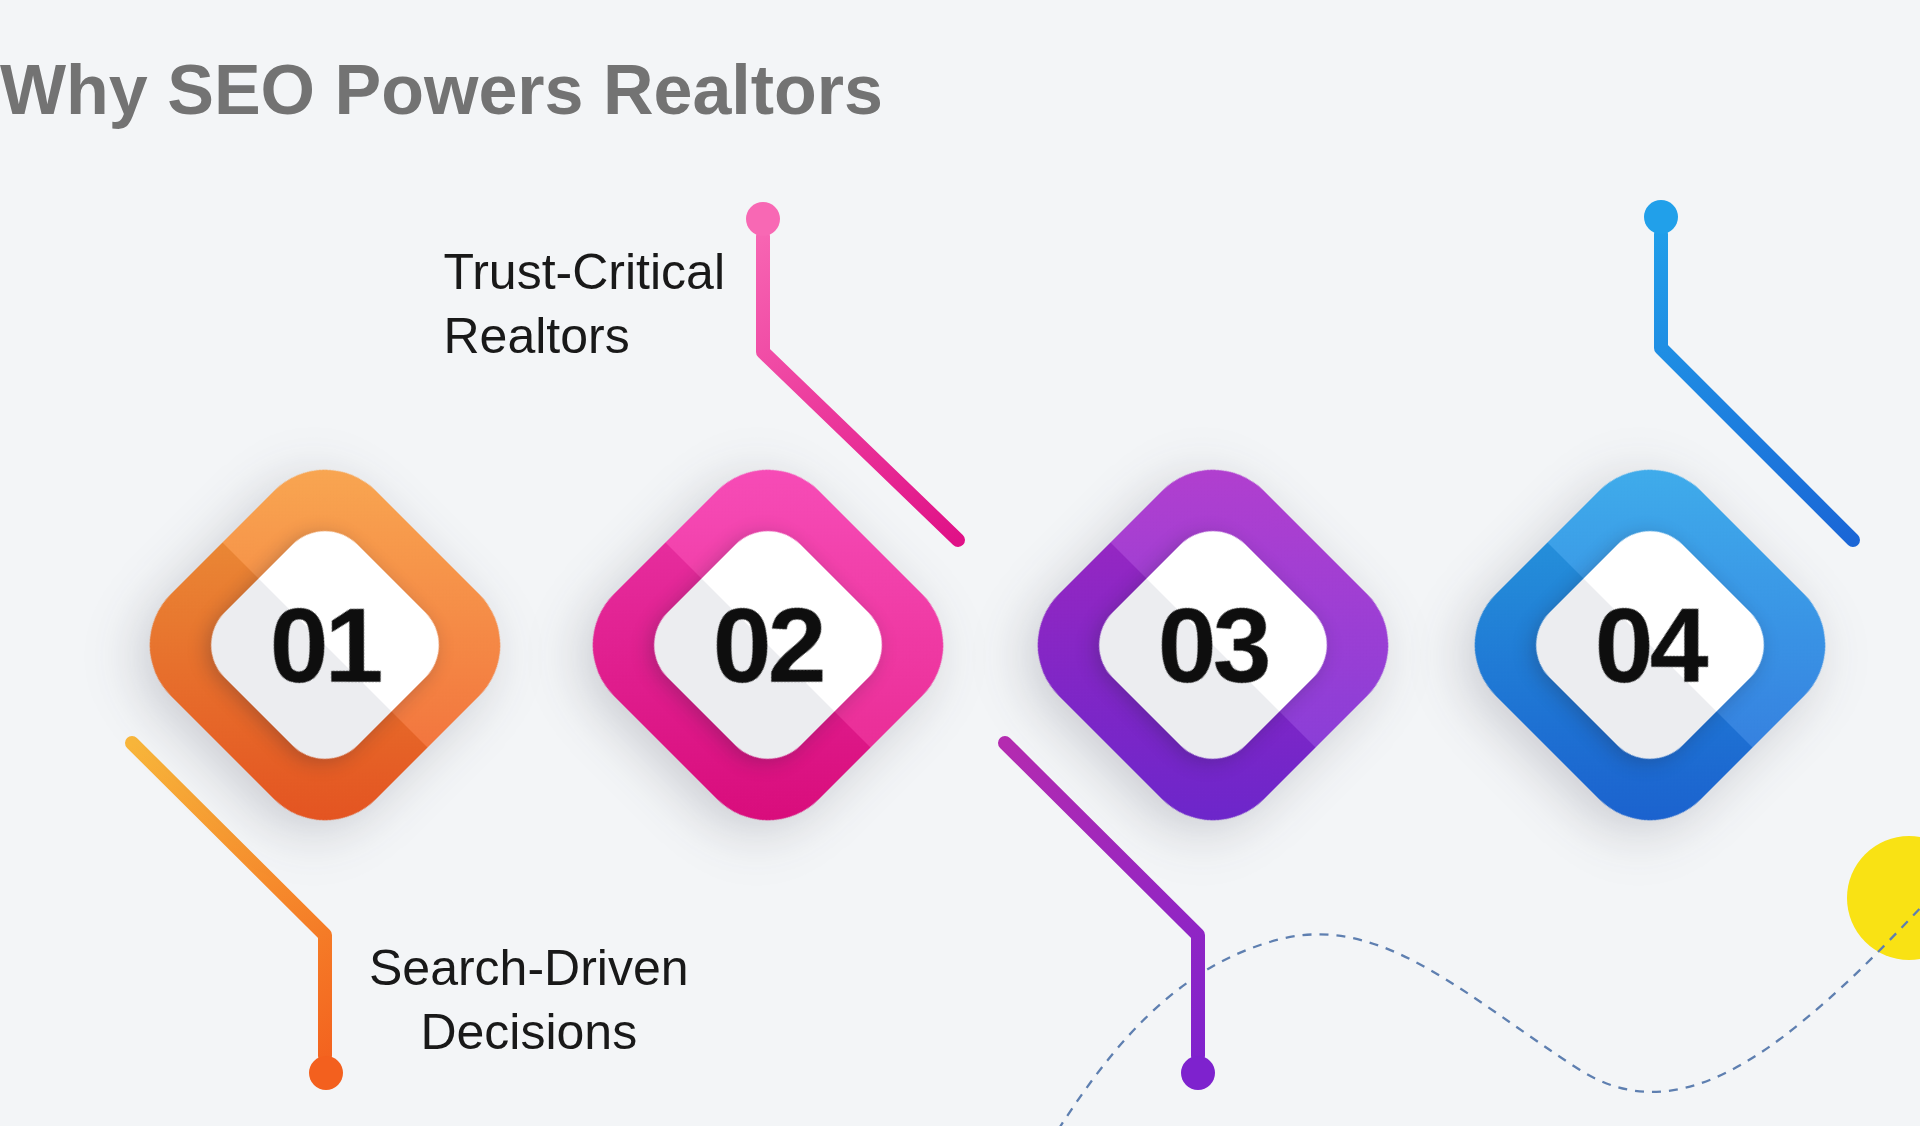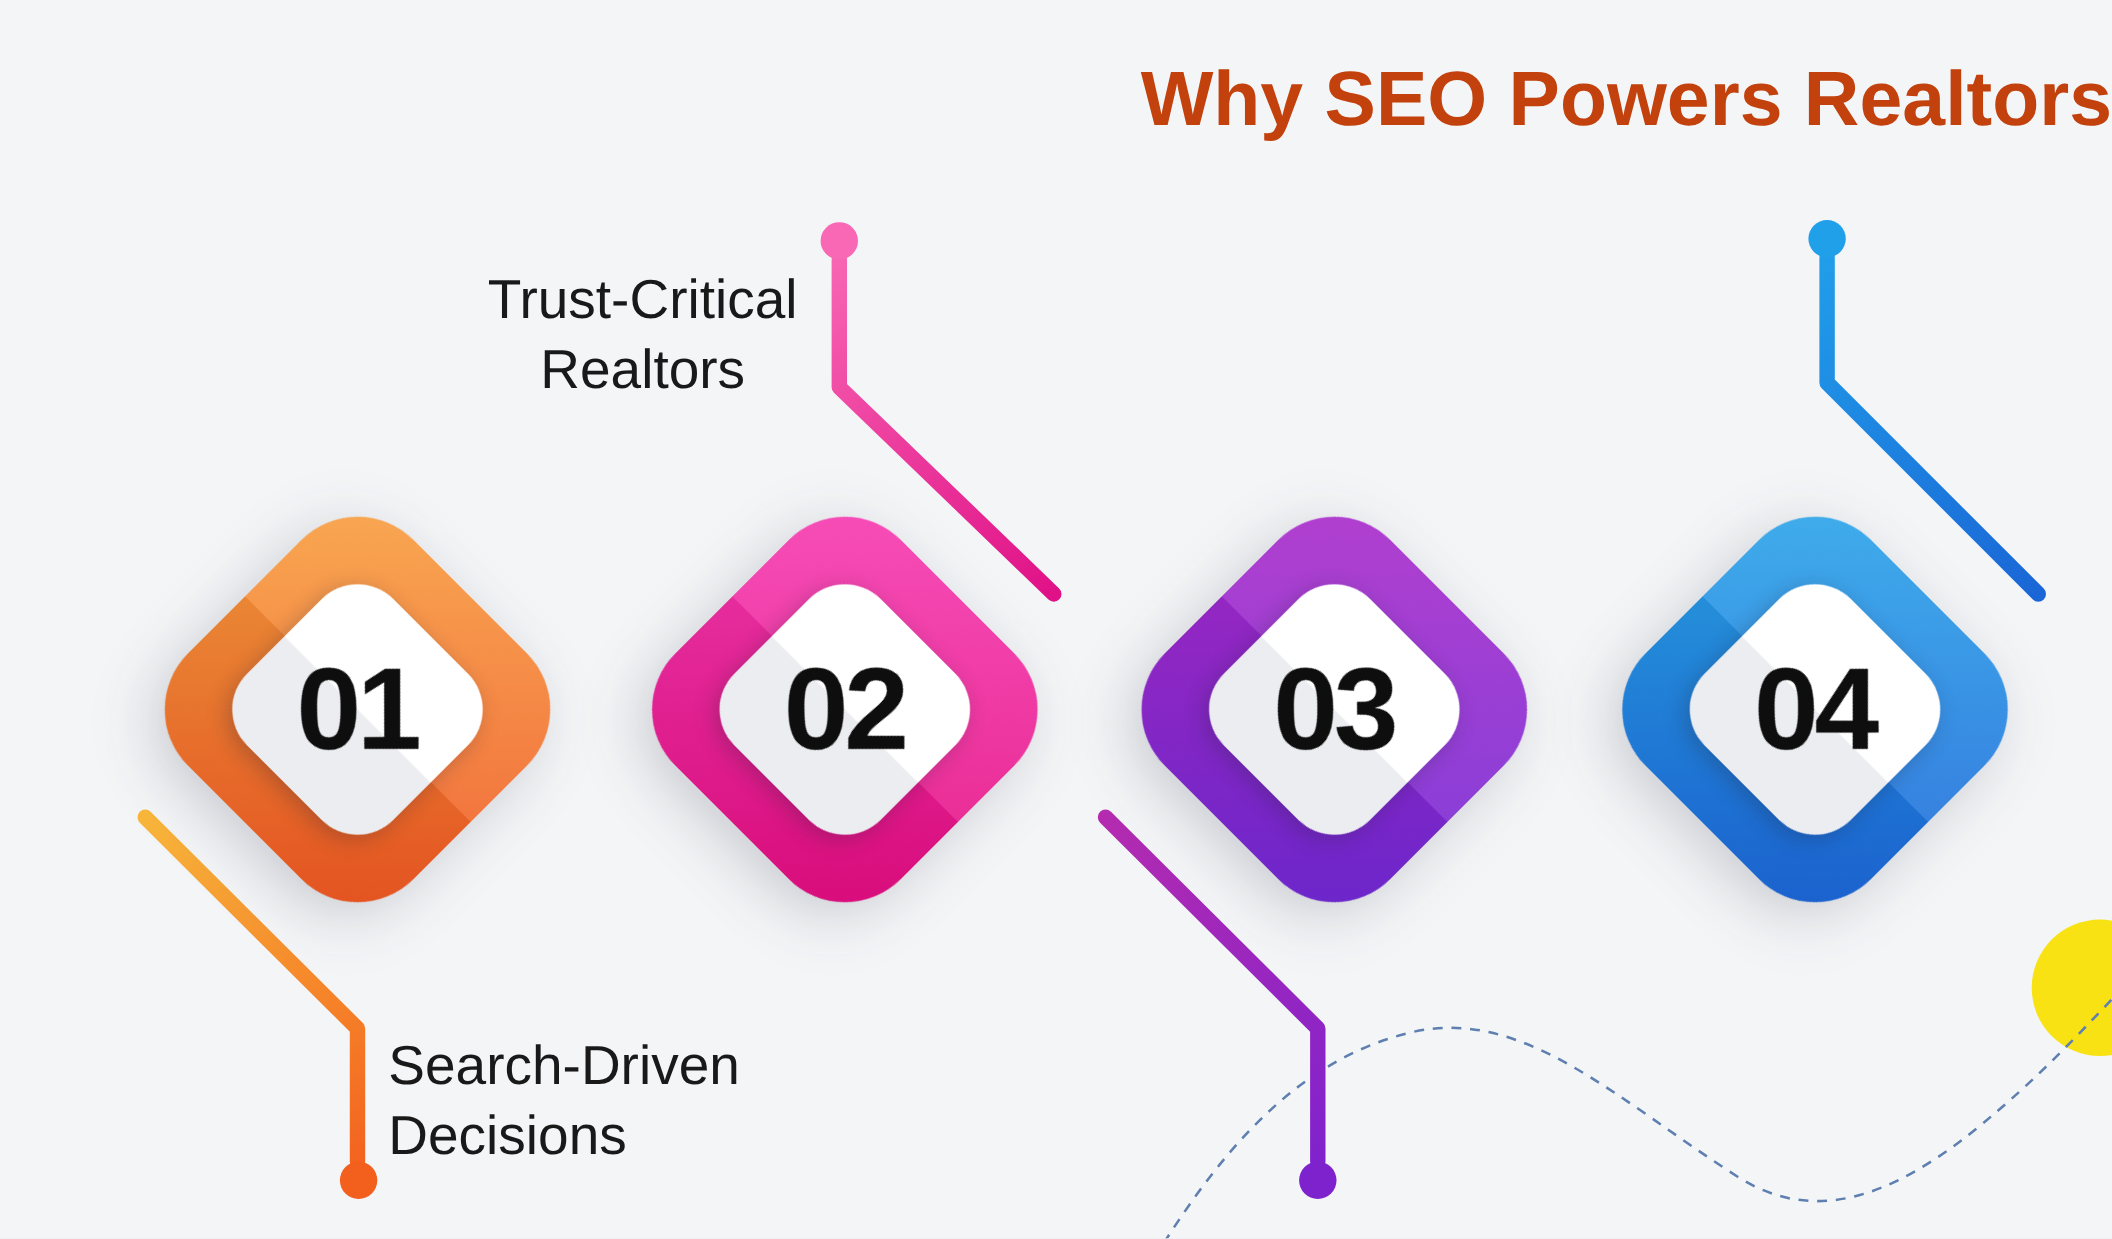--- a/index.html
+++ b/index.html
@@ -7,23 +7,23 @@
   #stage{
     position:relative;
     width:1920px;height:1126px;
     background:#F3F5F7;
     overflow:hidden;
     font-family:"Liberation Sans", sans-serif;
   }
   
   .title{
     position:absolute;left:0;top:50px;width:1920px;
-    text-align:right;
+    text-align:left;
     font-size:70px;font-weight:bold;letter-spacing:0px;
-    color:#c2410c;
+    color:#737373;
   }
   
   svg.layer{position:absolute;left:0;top:0;}
   
   .diamond{
     position:absolute;width:290px;height:290px;
     border-radius:72px;
     transform:rotate(45deg);
     filter:drop-shadow(0 16px 26px rgba(40,40,60,0.20));
   }
@@ -52,24 +52,24 @@
   .d4{left:1505px;top:500px;
       background:linear-gradient(to bottom,rgba(255,255,255,0.10) 50%,rgba(0,0,0,0.05) 50%),
                  linear-gradient(135deg,#2AA7EA,#1B62D8);}
   
   .lbl{
     position:absolute;
     font-size:50px;line-height:64px;font-weight:400;
     color:#191919;white-space:nowrap;
   }
   .lbl span{display:block;}
-  .lbl.right{text-align:center;margin-left:48px;}
+  .lbl.right{text-align:left;margin-left:48px;}
   .lbl-trust {top:240px;right:1195px;}
   .lbl-beyond{top:240px;right:298px;}
-  .lbl-search{top:936px;left:353px;}
+  .lbl-search{top:936px;left:369px;text-align:center;}
   .lbl-local {top:936px;left:1228px;}
 </style>
 </head>
 <body>
 
 <div id="stage">
 
   <svg class="layer" width="1920" height="1126" viewBox="0 0 1920 1126">
     <circle cx="1909" cy="898" r="62" fill="#F9E214"></circle>
     <path d="M 1058 1130 C 1112 1046, 1180 962, 1285 938

